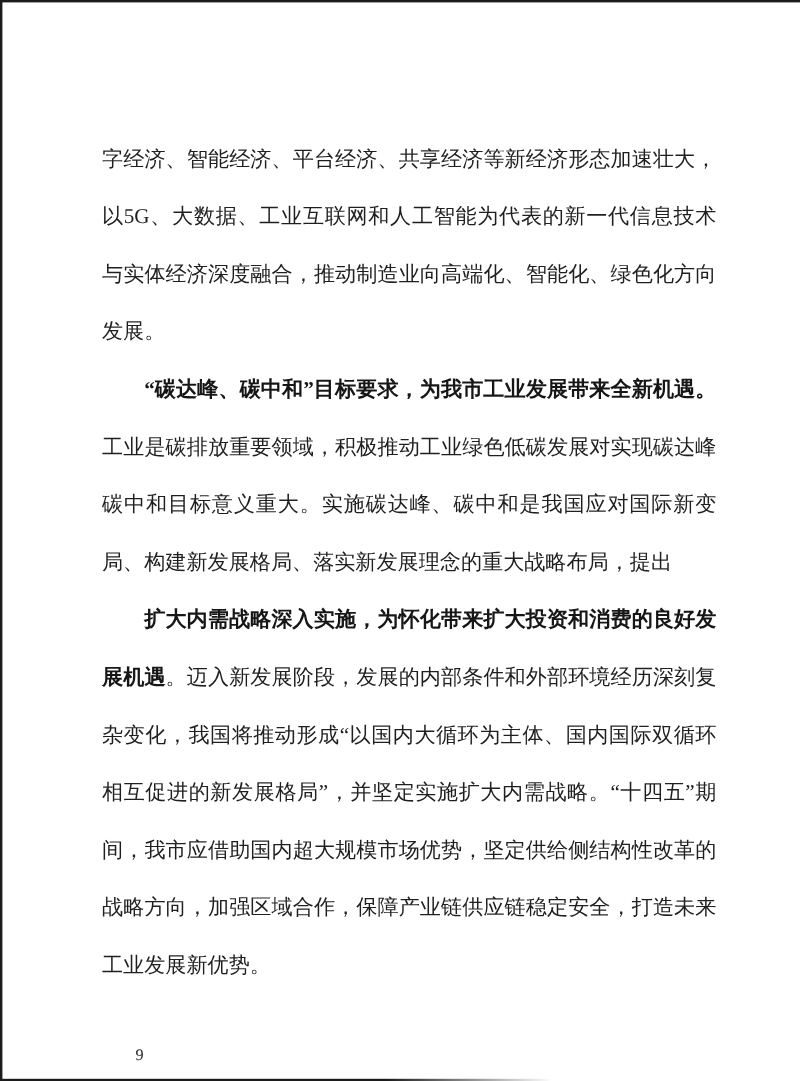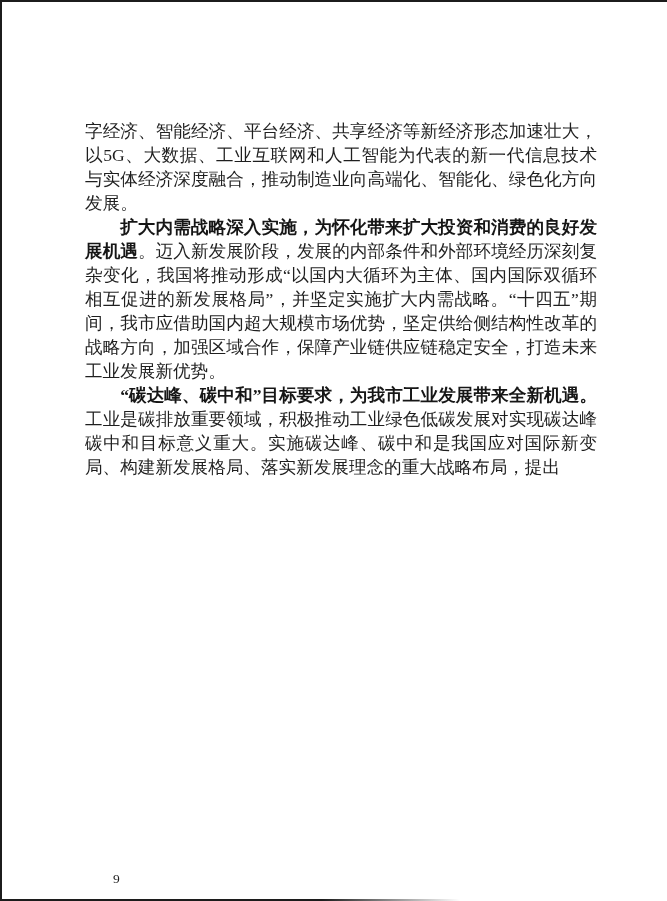--- a/index.html
+++ b/index.html
@@ -30,25 +30,25 @@
   }
   .edge-bottom {
     position: absolute;
     left: 0; bottom: 0;
     width: 460px; height: 2px;
     background: linear-gradient(to right, #1c1c1c 0%, #1c1c1c 70%, rgba(28,28,28,0) 100%);
   }
   .text-block {
     position: absolute;
     left: 85px;
-    top: 119px;
+    top: 108px;
     width: 512px;
     color: #1f1f1f;
     font-size: 17.6px;
-    line-height: 24px;
+    line-height: 48px;
     text-align: justify;
     text-justify: inter-character;
   }
   .text-block p {
     margin: 0;
     padding: 0;
     text-indent: 2em;
   }
   .text-block p.no-indent {
     text-indent: 0;
@@ -73,21 +73,21 @@
 
   <div class="edge-top"></div>
   <div class="edge-left"></div>
   <div class="edge-bottom"></div>
 
   <div class="text-block">
 
     <p class="no-indent"><span class="lead"></span><span>字经济、智能经济、平台经济、共享经济等新经济形态加速壮大，以5G、大数据、工业互联网和人工智能为代表的新一代信息技术与实体经济深度融合，推动制造业向高端化、智能化、绿色化方向发展。</span></p>
 
 
+    <p><span class="lead">“碳达峰、碳中和”目标要求，为我市工业发展带来全新机遇。</span><span>工业是碳排放重要领域，积极推动工业绿色低碳发展对实现碳达峰碳中和目标意义重大。实施碳达峰、碳中和是我国应对国际新变局、构建新发展格局、落实新发展理念的重大战略布局，提出</span></p>
+
     <p><span class="lead">扩大内需战略深入实施，为怀化带来扩大投资和消费的良好发展机遇</span><span>。迈入新发展阶段，发展的内部条件和外部环境经历深刻复杂变化，我国将推动形成“以国内大循环为主体、国内国际双循环相互促进的新发展格局”，并坚定实施扩大内需战略。“十四五”期间，我市应借助国内超大规模市场优势，坚定供给侧结构性改革的战略方向，加强区域合作，保障产业链供应链稳定安全，打造未来工业发展新优势。</span></p>
-
-    <p><span class="lead">“碳达峰、碳中和”目标要求，为我市工业发展带来全新机遇。</span><span>工业是碳排放重要领域，积极推动工业绿色低碳发展对实现碳达峰碳中和目标意义重大。实施碳达峰、碳中和是我国应对国际新变局、构建新发展格局、落实新发展理念的重大战略布局，提出</span></p>
 
   </div>
 
   <div class="page-number">9</div>
 
 </div>
 
 </body></html>

